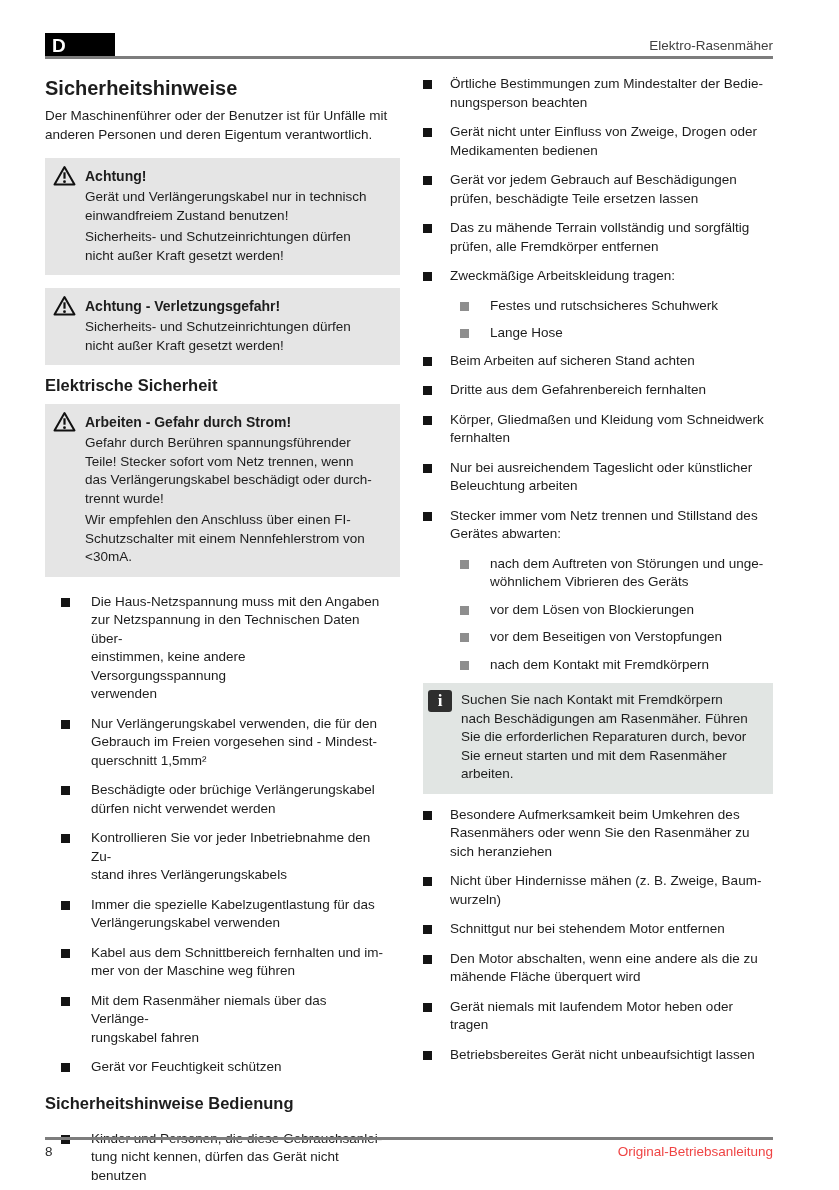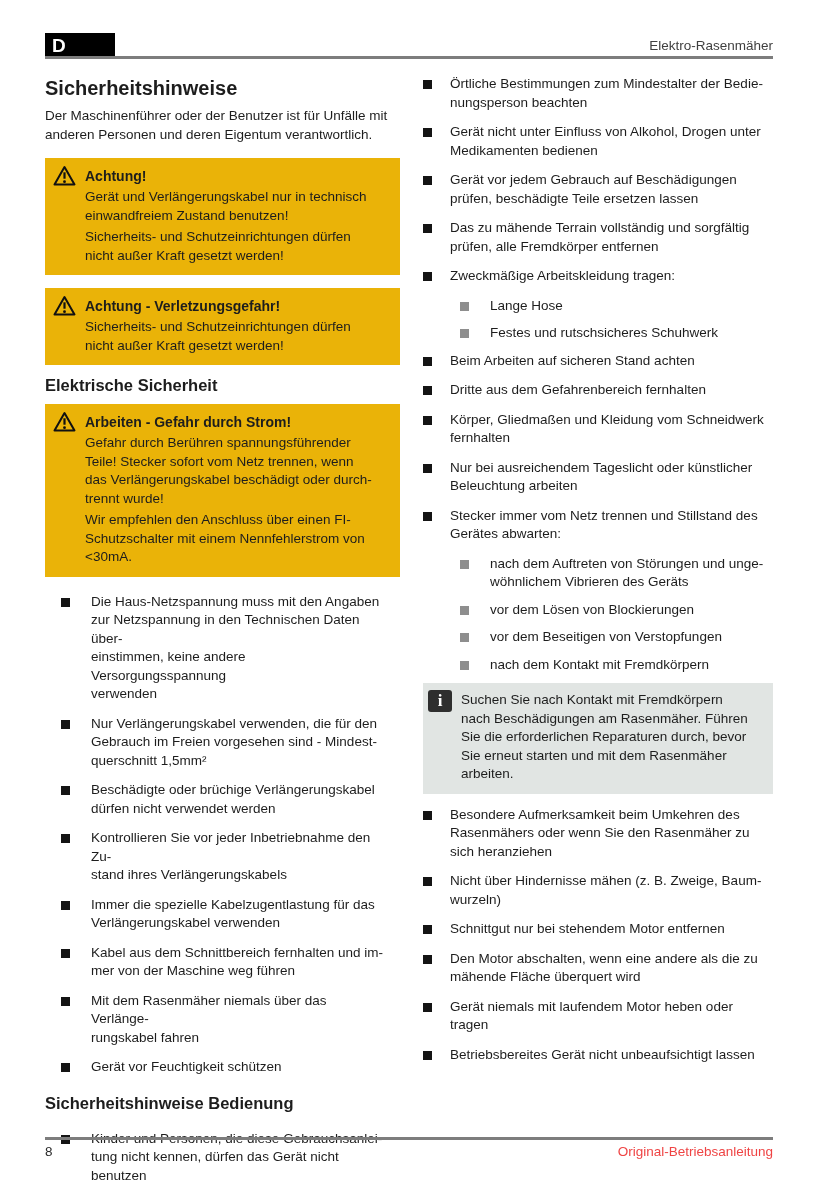--- a/index.html
+++ b/index.html
@@ -24,21 +24,21 @@
   .columns { position:absolute; left:45px; top:70px; width:728px; display:flex; gap:23px; }
   .col-left  { width:355px; flex:none; }
   .col-right { width:350px; flex:none; padding-top:5px; box-sizing:border-box; }
   
   h1.title { font-size:20px; line-height:24px; font-weight:bold; margin:6px 0 7px; }
   h2.section { font-size:16.5px; line-height:21px; font-weight:bold; }
   h2.sec-electric  { margin:4px 0 8px; }
   h2.sec-bedienung { margin:16px 0 12px; }
   p.intro { white-space:pre-line; margin:0 0 14px; }
   
-  .notice { background:#eab308; padding:7px 8px 7px 8px; margin:0 0 13px; }
+  .notice { background:#e5e5e5; padding:7px 8px 7px 8px; margin:0 0 13px; }
   .notice.n2 { margin-bottom:10px; }
   .notice-head { display:flex; align-items:center; margin-bottom:2px; }
   .tri { flex:none; width:23px; height:21px; margin-right:9px; }
   .tri svg { display:block; }
   .notice-title { font-weight:bold; font-size:14px; line-height:20px; }
   .notice-p { white-space:pre-line; margin:2px 0 3px 32px; line-height:18.5px; }
   
   .blist { list-style:none; margin:16px; padding:0; }
   .bitem { display:flex; margin:0 0 11px 0; }
   .sq { flex:none; width:9px; height:9px; background:#141414; margin-top:5px; }
@@ -186,44 +186,44 @@
     </div>
 
     <div class="col-right">
       <div class="bitem">
           <span class="sq"></span>
           <span class="btext">Örtliche Bestimmungen zum Mindestalter der Bedie-
 nungsperson beachten</span>
         </div>
       <div class="bitem">
           <span class="sq"></span>
-          <span class="btext">Gerät nicht unter Einfluss von Alkohol, Drogen unter
+          <span class="btext">Gerät nicht unter Einfluss von Zweige, Drogen oder
 Medikamenten bedienen</span>
         </div>
       <div class="bitem">
           <span class="sq"></span>
           <span class="btext">Gerät vor jedem Gebrauch auf Beschädigungen
 prüfen, beschädigte Teile ersetzen lassen</span>
         </div>
       <div class="bitem">
           <span class="sq"></span>
           <span class="btext">Das zu mähende Terrain vollständig und sorgfältig
 prüfen, alle Fremdkörper entfernen</span>
         </div>
       <div class="bitem">
           <span class="sq"></span>
           <span class="btext">Zweckmäßige Arbeitskleidung tragen:</span>
         </div>
       <div class="sitem">
           <span class="sq"></span>
+          <span class="stext">Festes und rutschsicheres Schuhwerk</span>
+        </div>
+      <div class="sitem">
+          <span class="sq"></span>
           <span class="stext">Lange Hose</span>
-        </div>
-      <div class="sitem">
-          <span class="sq"></span>
-          <span class="stext">Festes und rutschsicheres Schuhwerk</span>
         </div>
       <div class="bitem">
           <span class="sq"></span>
           <span class="btext">Beim Arbeiten auf sicheren Stand achten</span>
         </div>
       <div class="bitem">
           <span class="sq"></span>
           <span class="btext">Dritte aus dem Gefahrenbereich fernhalten</span>
         </div>
       <div class="bitem">

